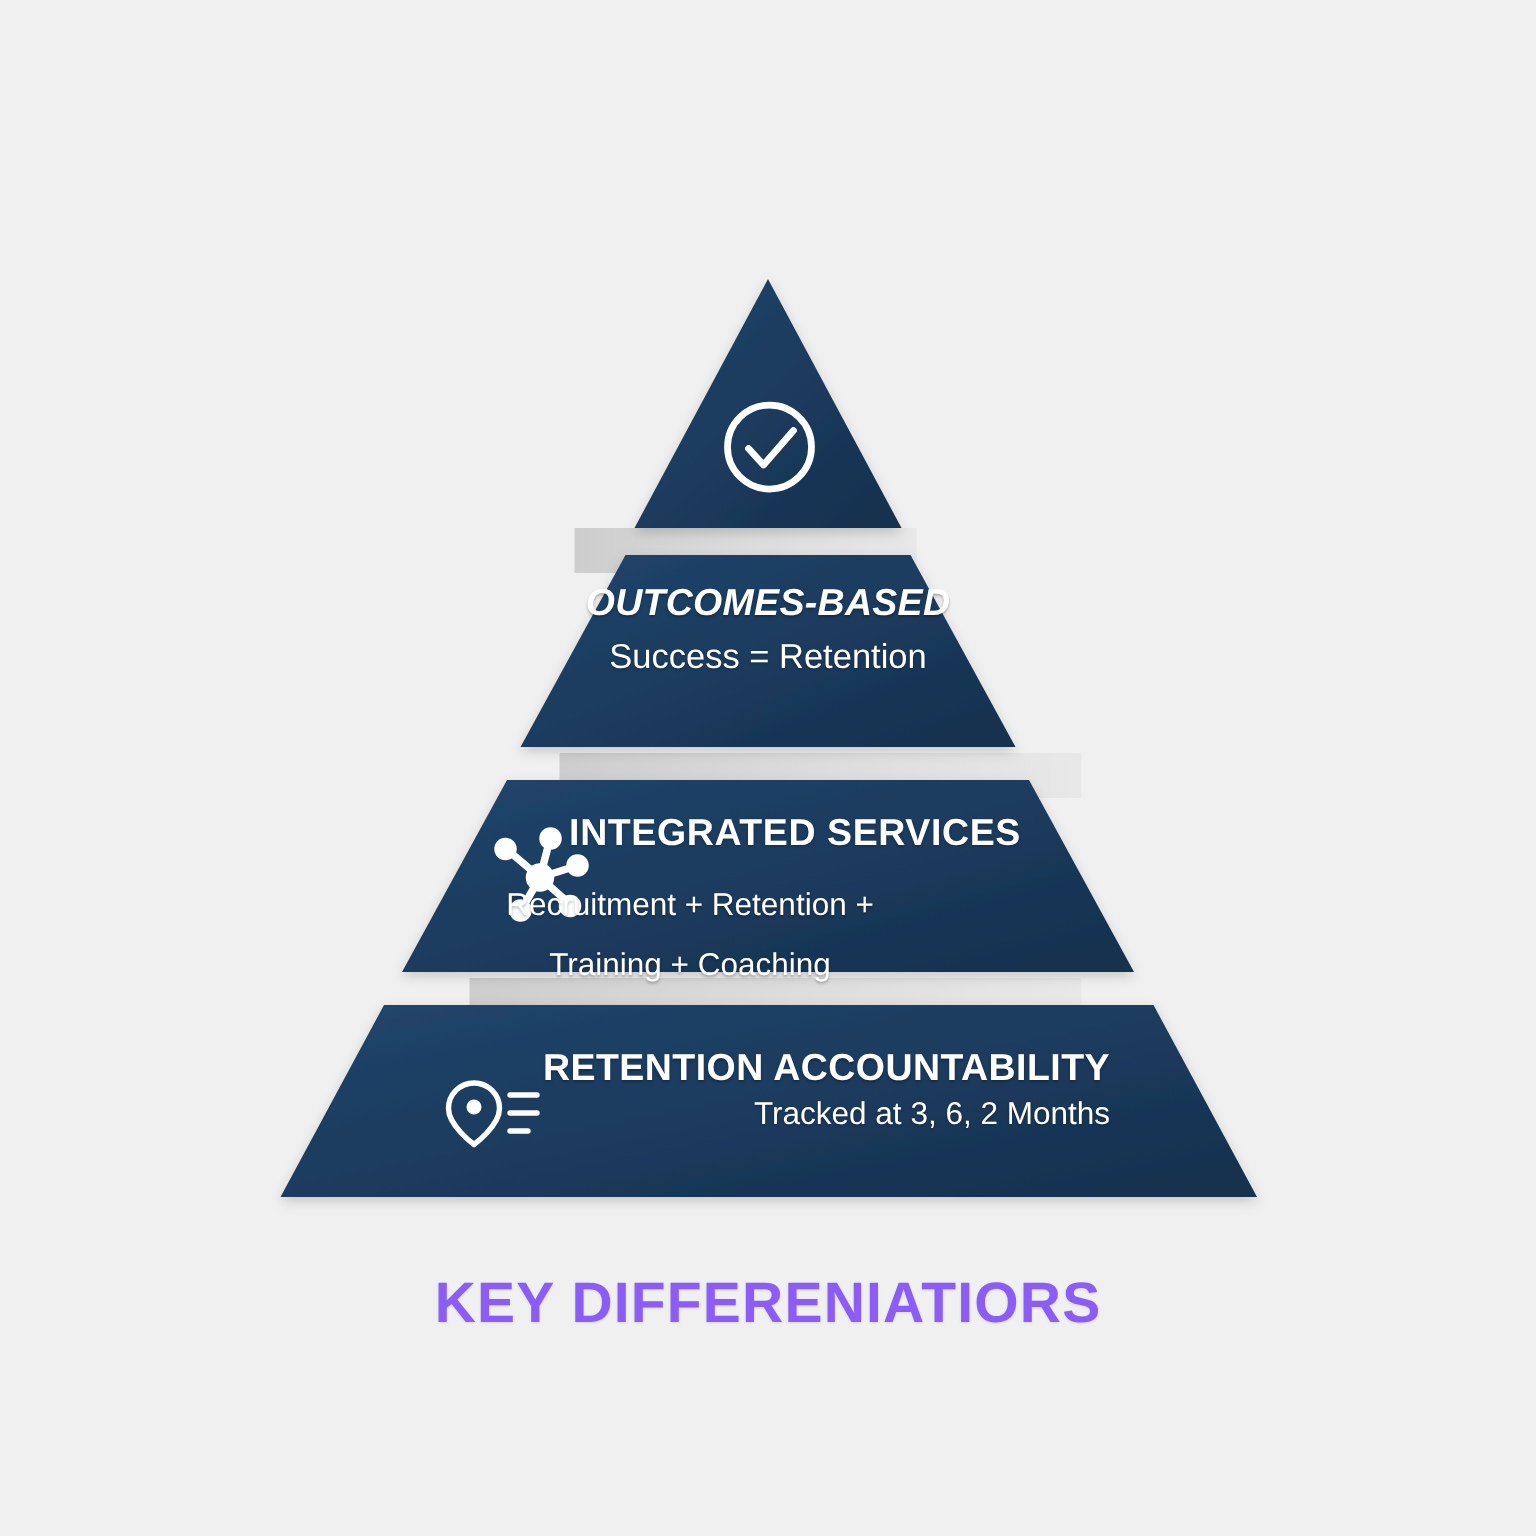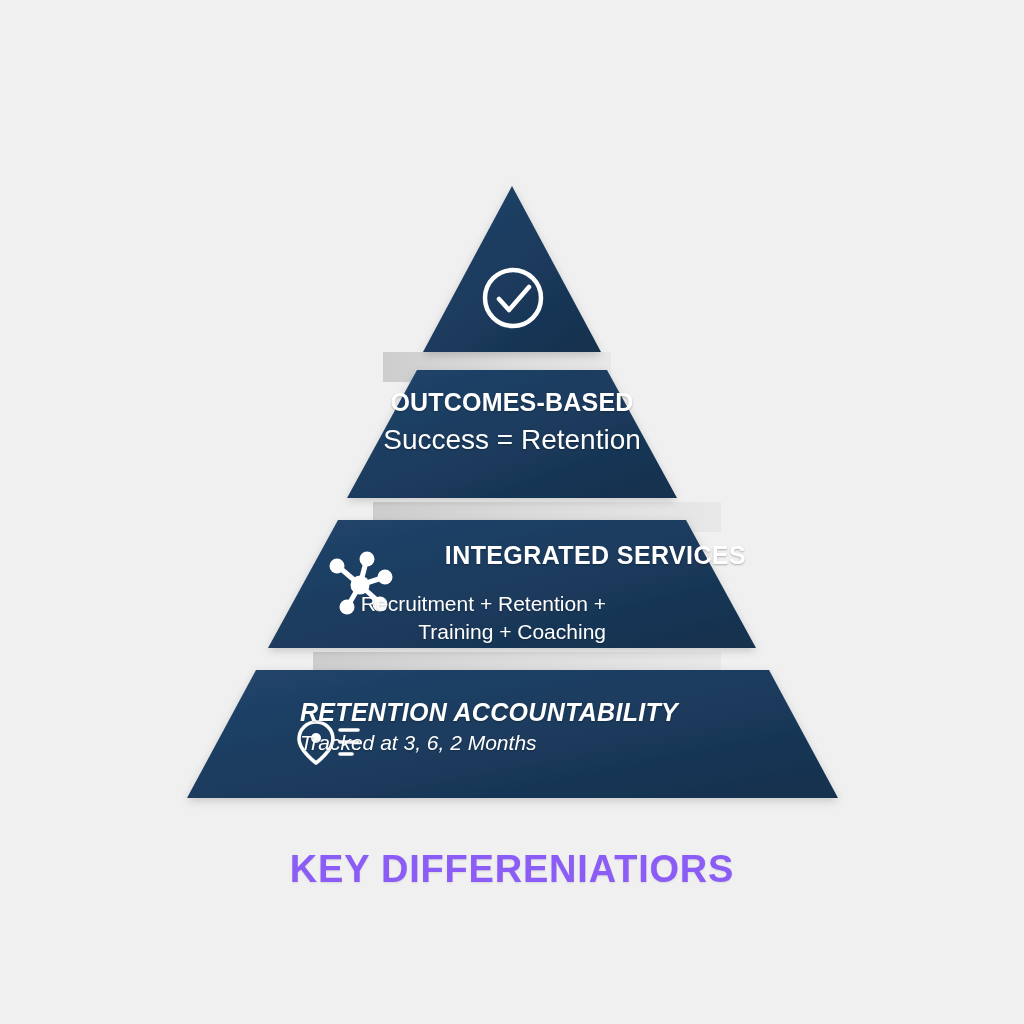--- a/index.html
+++ b/index.html
@@ -51,52 +51,52 @@
 
   
   #tier2-text {
     left: 342px;
     top: 388px;
     width: 340px;
   }
   #tier2-text .tier-title {
     font-size: 25px;
     line-height: 1.18;
+    font-style: italic;
   }
   #tier2-text .tier-sub {
-    font-size: 28px;
+    font-size: 23px;
     margin-top: 8px;
   }
 
   
   #tier3-text {
-    left: 346px;
+    left: 330px;
     top: 543px;
     width: 400px;
-    text-align: right;
+    text-align: center;
   }
   #tier3-text .tier-title {
     font-size: 25px;
     letter-spacing: 0.4px;
   }
   #tier3-text .tier-sub {
     font-size: 21px;
     line-height: 1.34;
     margin-top: 22px;
     white-space: normal;
     width: 260px;
   }
 
   
   #tier4-text {
     left: 300px;
     top: 700px;
     width: 440px;
-    text-align: left;
-    font-style: italic;
+    text-align: right;
   }
   #tier4-text .tier-title {
     font-size: 25px;
     letter-spacing: 0.3px;
   }
   #tier4-text .tier-sub {
     font-size: 21px;
     margin-top: 7px;
   }
 
@@ -184,21 +184,21 @@
   </svg>
 
   <div class="tier-text" id="tier2-text">
     <div class="tier-title">OUTCOMES-BASED</div>
     <div class="tier-sub">Success = Retention</div>
   </div>
 
   <div class="tier-text" id="tier3-text">
     <div class="tier-title">INTEGRATED SERVICES</div>
     <div class="tier-sub">Recruitment + Retention +</div>
-    <div class="tier-sub" style="margin-top:0">Training + Coaching</div>
+    <div class="tier-sub" style="margin-top:12px">Training + Coaching</div>
   </div>
 
   <div class="tier-text" id="tier4-text">
     <div class="tier-title">RETENTION ACCOUNTABILITY</div>
     <div class="tier-sub">Tracked at 3, 6, 2 Months</div>
   </div>
 
   <div id="diagram-heading">KEY DIFFERENIATIORS</div>
 
 </div>

